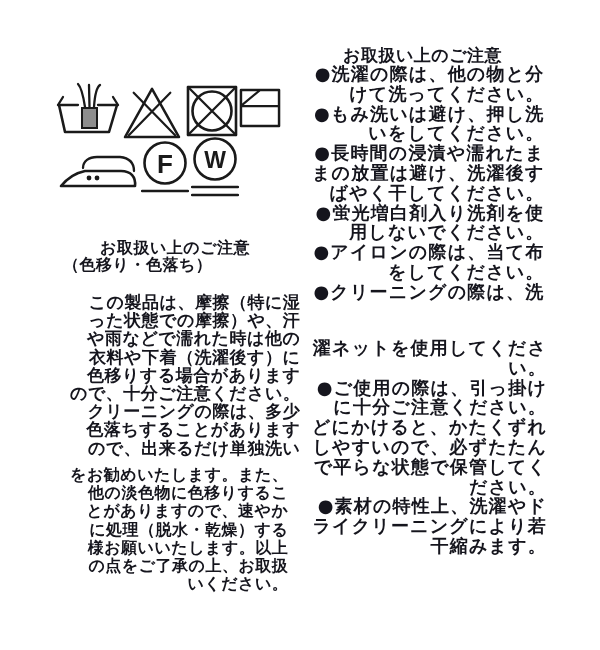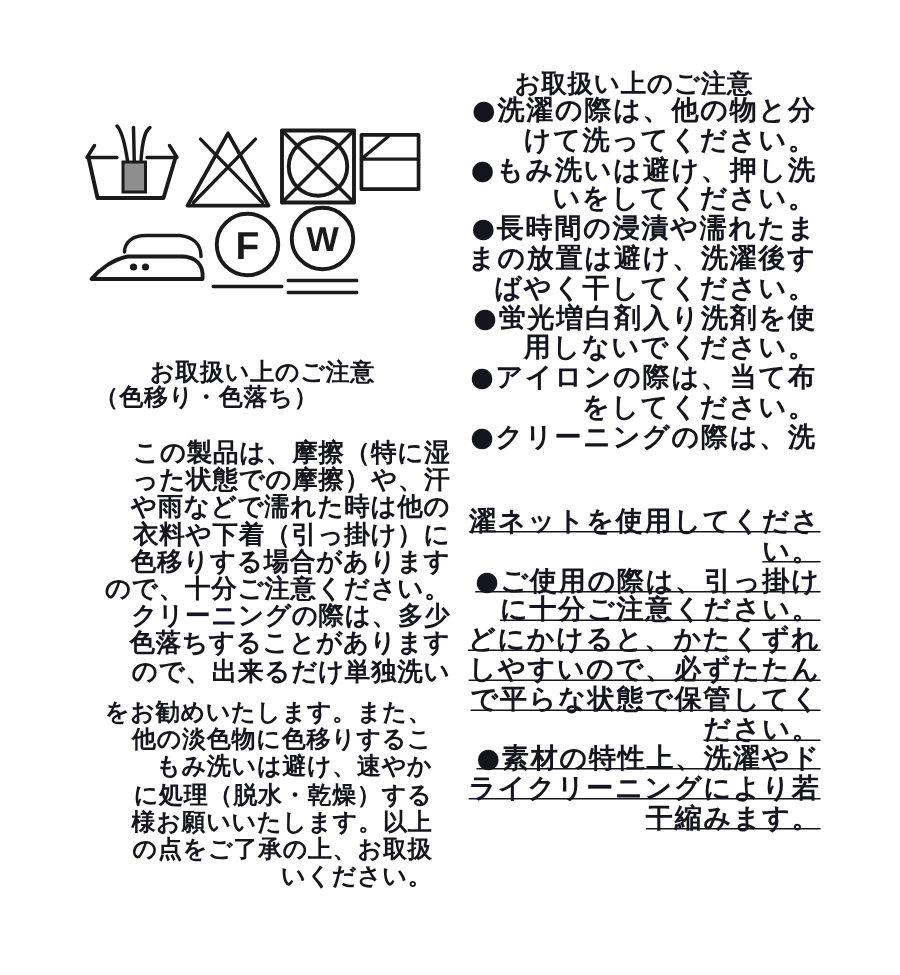--- a/index.html
+++ b/index.html
@@ -9,21 +9,21 @@
   }
   .line{white-space:pre;text-align:right;}
   
   .lp-head{position:absolute;left:100px;top:238px;font-size:16px;letter-spacing:0.5px;}
   .lp-sub{position:absolute;left:63px;top:255px;font-size:16px;letter-spacing:0.5px;}
   .lp-p1{position:absolute;left:70px;top:273px;font-size:17px;line-height:18.2px;letter-spacing:0.5px;margin-top:20px;}
   .lp-p2{position:absolute;left:70px;top:466px;font-size:16px;line-height:18.2px;letter-spacing:0.5px;}
   
   .rp-head{position:absolute;left:343px;top:44px;font-size:17px;letter-spacing:0.5px;}
   .rp-p1{position:absolute;left:312px;top:64px;font-size:18px;line-height:19.8px;letter-spacing:1.2px;}
-  .rp-p2{position:absolute;left:312px;top:338px;font-size:18px;line-height:19.8px;letter-spacing:1.2px;text-decoration:underline;}
+  .rp-p2{position:absolute;left:312px;top:338px;font-size:18px;line-height:19.8px;letter-spacing:1.2px;}
   
   svg.sym{position:absolute;}
   #sym-handwash{left:56px;top:78px;}
   #sym-bleach{left:122px;top:86px;}
   #sym-tumble{left:185px;top:84px;}
   #sym-flatdry{left:239px;top:88px;}
   #sym-iron{left:58px;top:145px;}
   #sym-drycleanF{left:141px;top:139px;}
   #sym-wetcleanW{left:191px;top:135px;}
   .stroke{fill:none;stroke:#1a1a1a;stroke-width:2.6;stroke-linecap:round;stroke-linejoin:round;}
@@ -76,31 +76,31 @@
     <text class="glyph" x="24" y="32.5" font-size="23" text-anchor="middle">W</text>
     <path class="stroke thin" d="M1,52 L47,52 M1,60 L47,60"></path>
   </svg>
 
   <div class="lp-head">お取扱い上のご注意</div>
   <div class="lp-sub">（色移り・色落ち）</div>
   <div class="lp-p1">
       <div class="line">この製品は、摩擦（特に湿</div>
       <div class="line">った状態での摩擦）や、汗</div>
       <div class="line">や雨などで濡れた時は他の</div>
-      <div class="line">衣料や下着（引っ掛け）に</div>
+      <div class="line">衣料や下着（洗濯後す）に</div>
       <div class="line">色移りする場合があります</div>
       <div class="line">ので、十分ご注意ください。</div>
       <div class="line">クリーニングの際は、多少</div>
       <div class="line">色落ちすることがあります</div>
       <div class="line">ので、出来るだけ単独洗い</div>
     </div>
   <div class="lp-p2">
       <div class="line">をお勧めいたします。また、</div>
       <div class="line">他の淡色物に色移りするこ</div>
-      <div class="line">もみ洗いは避け、速やか</div>
+      <div class="line">とがありますので、速やか</div>
       <div class="line">に処理（脱水・乾燥）する</div>
       <div class="line">様お願いいたします。以上</div>
       <div class="line">の点をご了承の上、お取扱</div>
       <div class="line">いください。</div>
     </div>
 
   <div class="rp-head">お取扱い上のご注意</div>
   <div class="rp-p1">
       <div class="line">●洗濯の際は、他の物と分</div>
       <div class="line">けて洗ってください。</div>

